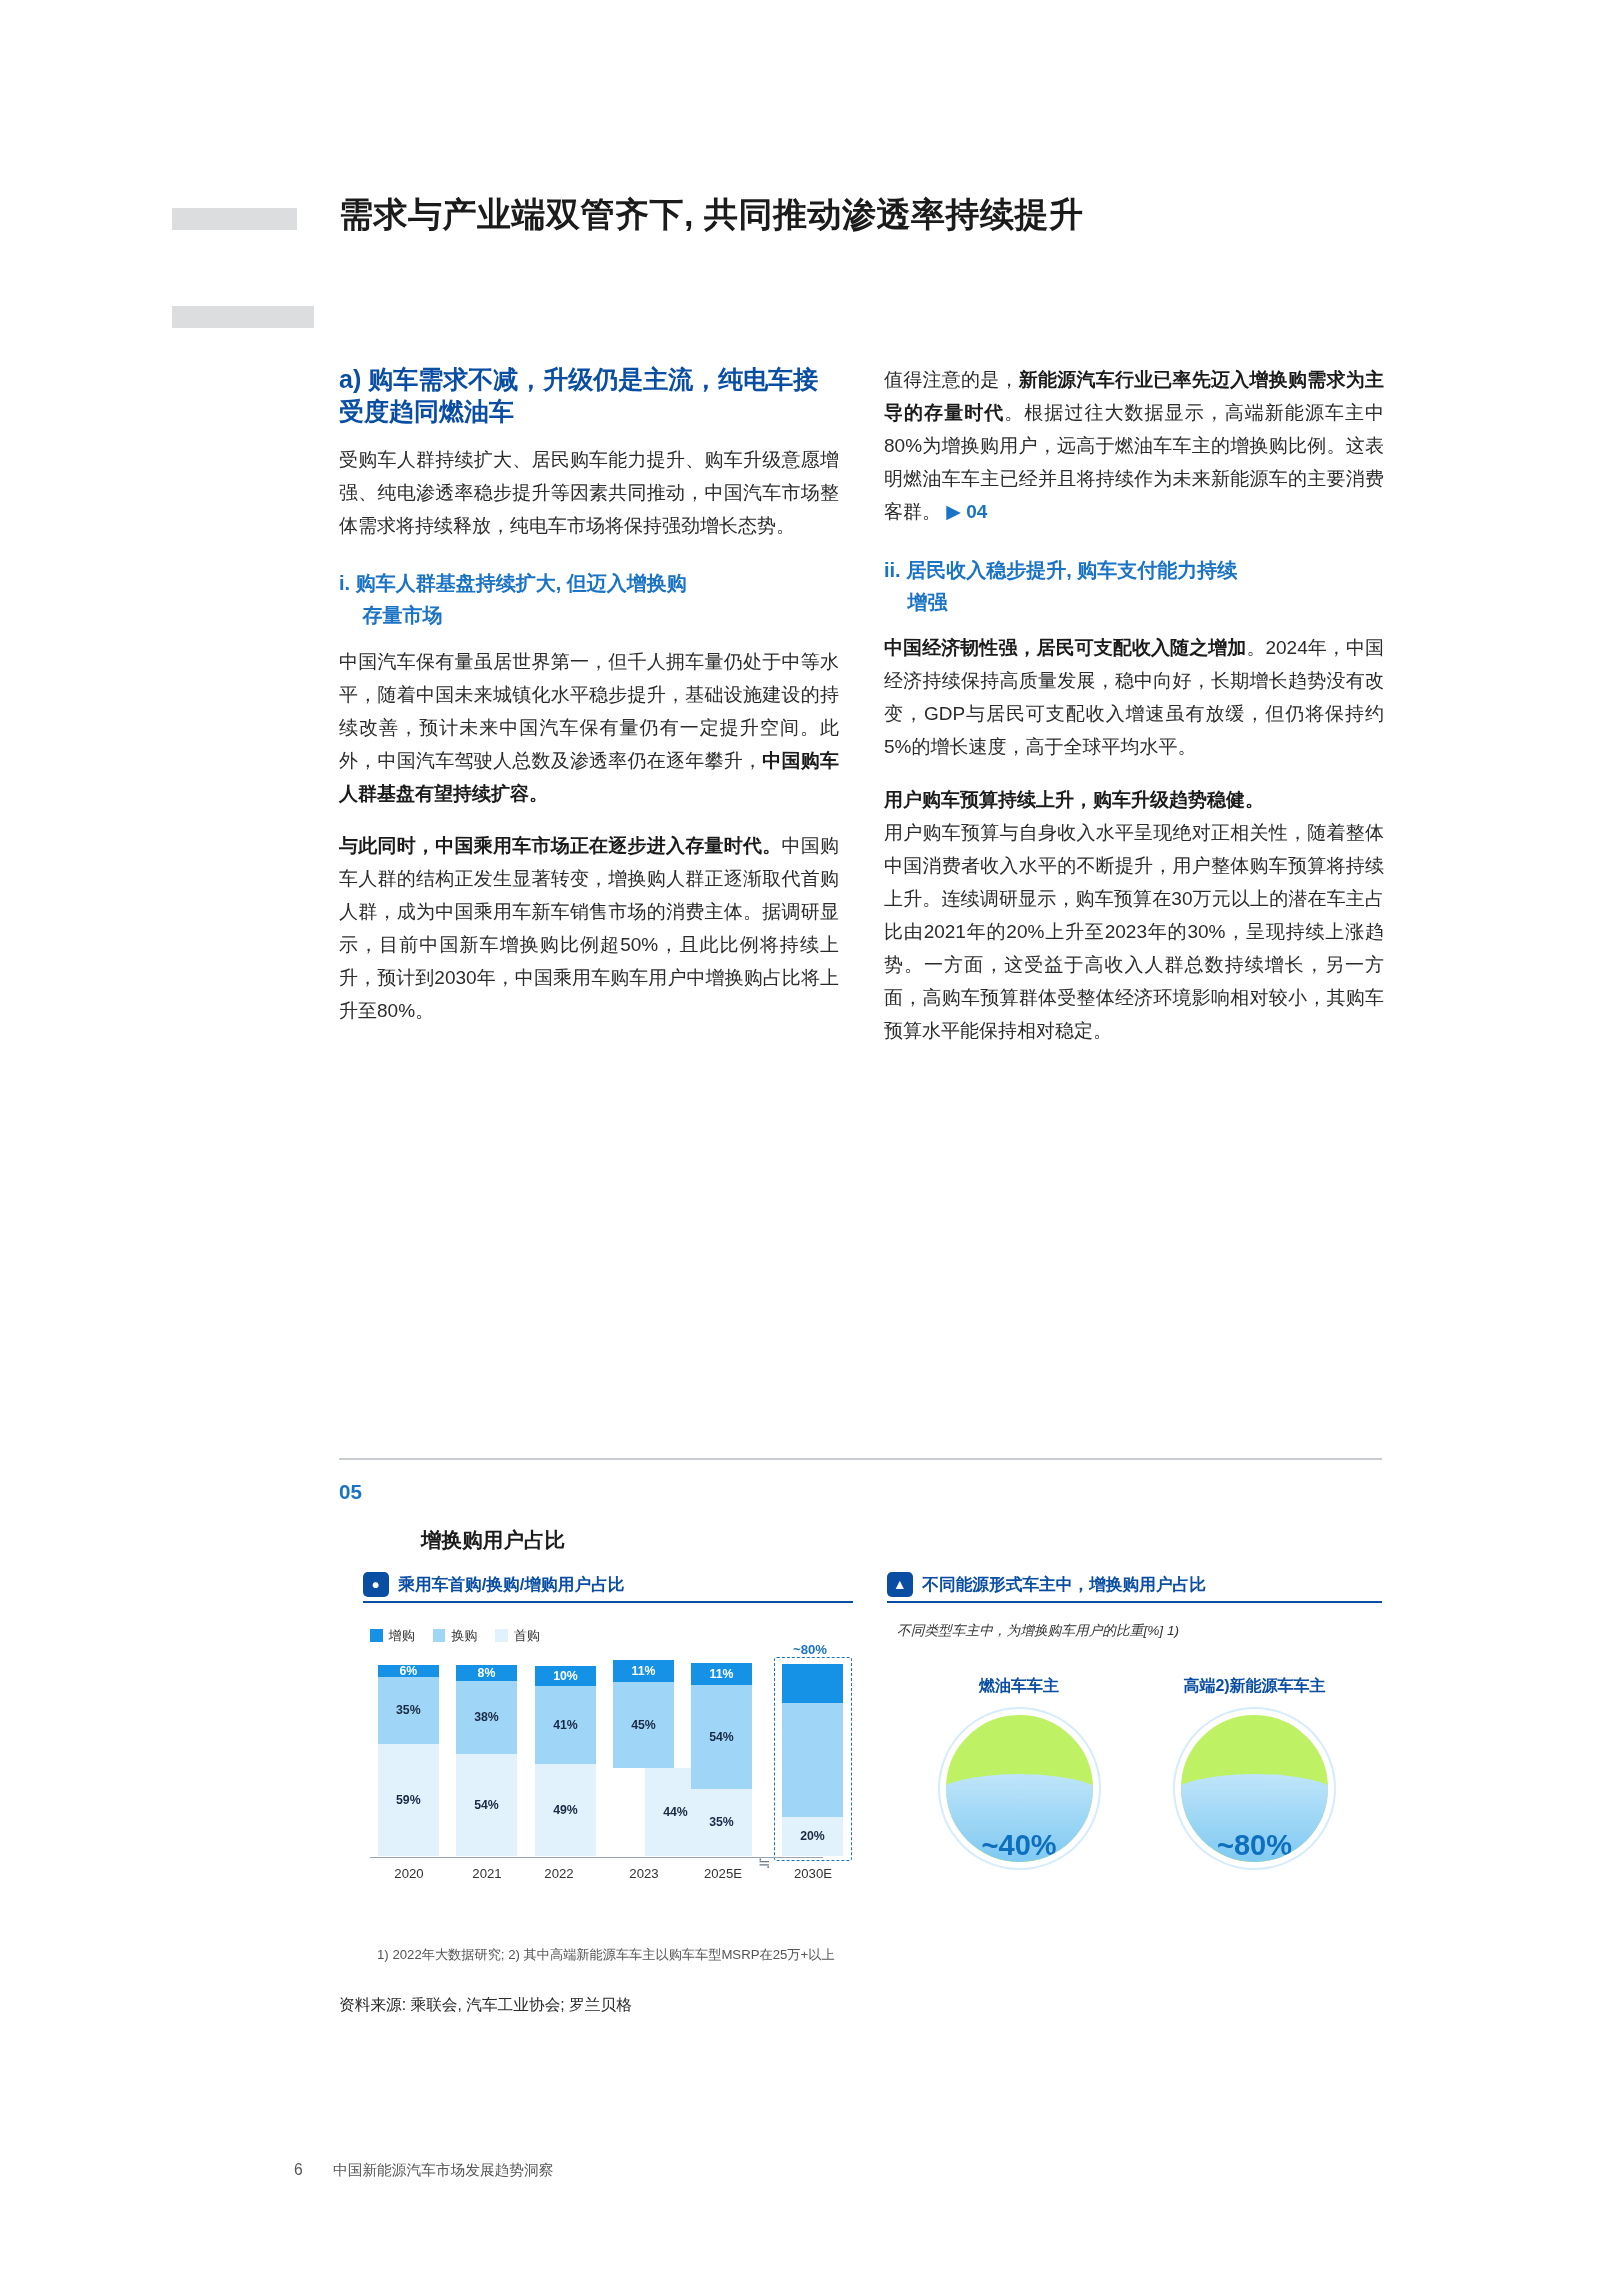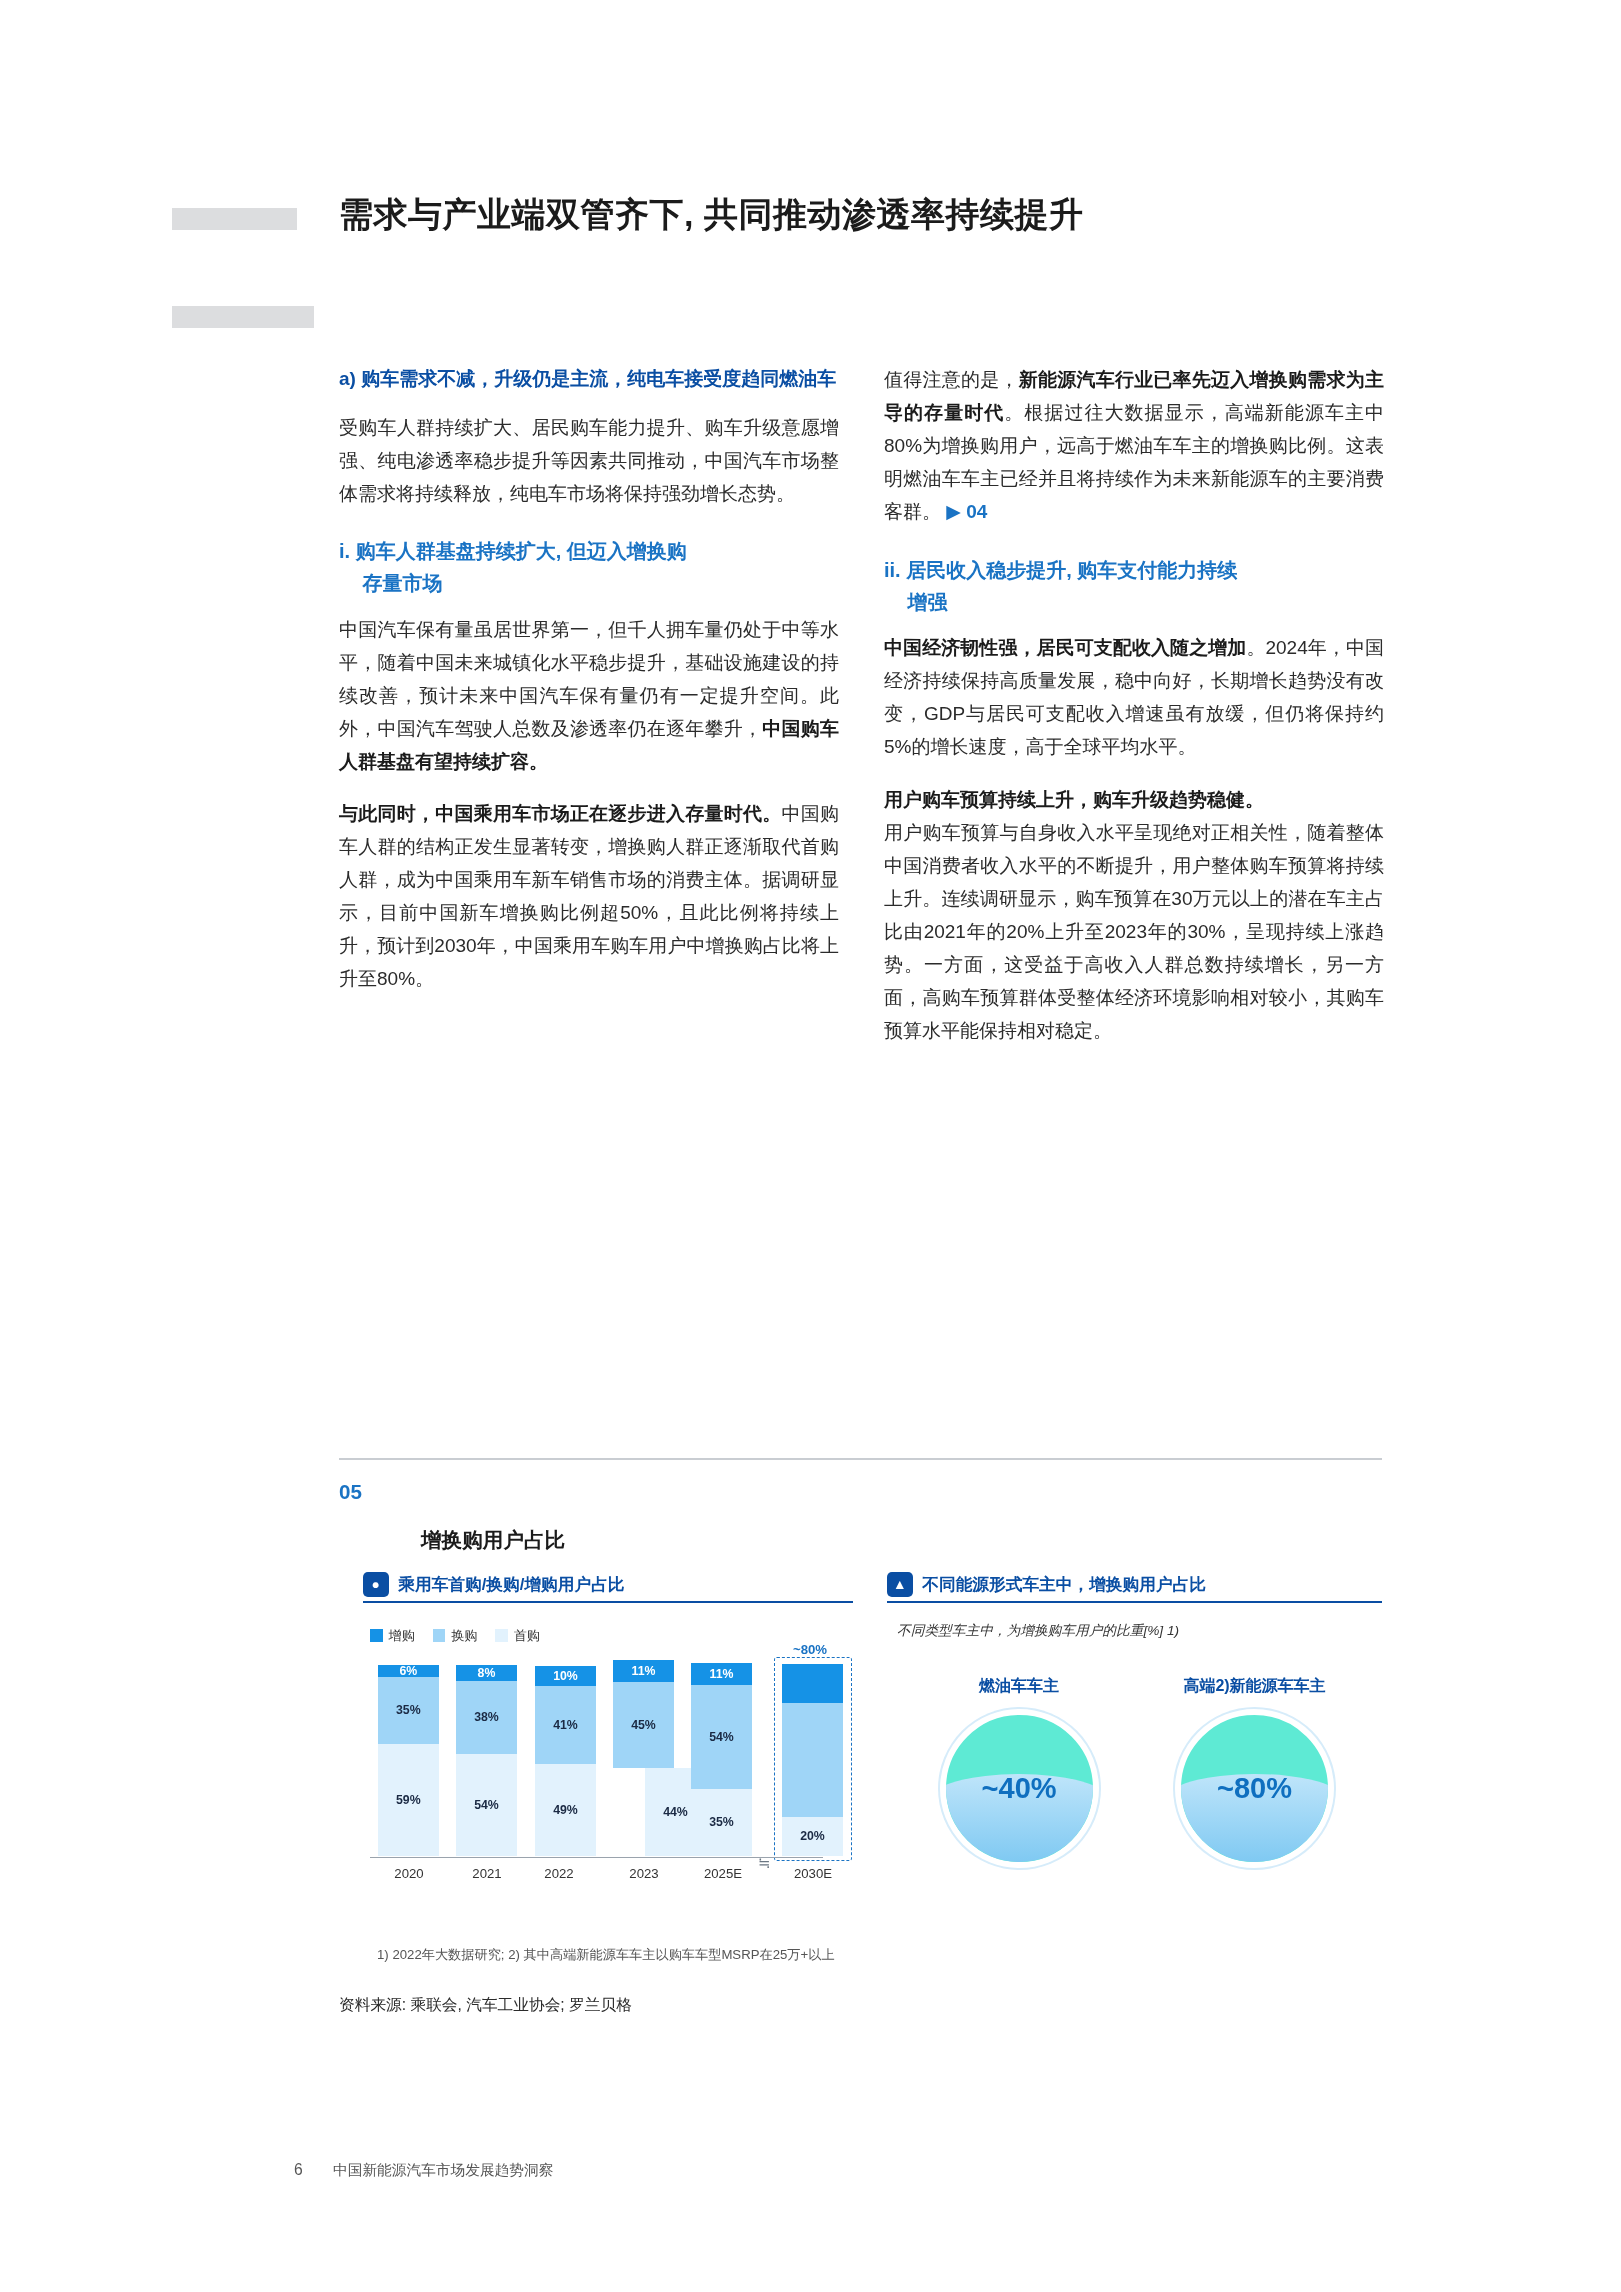--- a/index.html
+++ b/index.html
@@ -16,21 +16,21 @@
   .page-title{
     position:absolute;left:339px;top:192px;width:1127px;
     font-size:34px;font-weight:bold;letter-spacing:0.5px;color:#1b1b1b;
   }
 
   
   .col{position:absolute;top:363px;width:500px;font-size:19px;line-height:33px;color:#2b2b2b;}
   .col.left{left:339px;}
   .col.right{left:884px;}
 
-  .h-a{color:#0a4ea3;font-weight:bold;font-size:19px;line-height:32px;margin:0 0 15.7px 0;}
+  .h-a{color:#0a4ea3;font-weight:bold;font-size:25px;line-height:32px;margin:0 0 15.7px 0;}
   .h-i{color:#1a73c4;font-weight:bold;font-size:20px;line-height:32px;margin:25.5px 0 13.7px 0;}
   .h-i .indent{display:block;padding-left:23.5px;}
   p{margin:0 0 19.6px 0;text-align:justify;}
   b{font-weight:bold;color:#1b1b1b;}
   .ref{color:#1a73c4;font-weight:bold;white-space:nowrap;}
 
   
   .exh-rule{position:absolute;left:339px;top:1458px;width:1043px;height:2px;background:#c9cdd2;}
   .exh-num{position:absolute;left:339px;top:1480px;font-size:20.6px;font-weight:bold;color:#1a73c4;}
   .exh-title{position:absolute;left:421px;top:1480px;font-size:20.6px;font-weight:bold;color:#1b1b1b;margin-top:46px;}
@@ -75,22 +75,22 @@
   .top80{position:absolute;font-size:13.2px;font-weight:bold;color:#1a73c4;}
   .brk{position:absolute;color:#6b7783;font-size:14.7px;}
 
   
   .sub-it{position:absolute;left:897px;top:1622px;font-size:13.7px;font-style:italic;color:#333;}
   .circ-wrap{position:absolute;top:1676px;width:495px;left:887px;}
   .circ-col{position:absolute;top:0;width:225px;text-align:center;}
   .circ-lab{font-size:16px;font-weight:bold;color:#0a4ea3;margin-bottom:11.8px;}
   .circ{
     width:147px;height:147px;border-radius:50%;margin:0 auto;position:relative;
-    background:#5eead4;border:6.9px solid #ffffff;box-shadow:0 0 0 2px #d6ecfa;
-    overflow:hidden;display:flex;align-items:center;justify-content:center;
+    background:#bef264;border:6.9px solid #ffffff;box-shadow:0 0 0 2px #d6ecfa;
+    overflow:hidden;display:flex;align-items:flex-end;justify-content:center;
   }
   .circ .wave{position:absolute;left:-10%;width:120%;height:60%;bottom:0;
     background:linear-gradient(180deg,#bfe5fa 0%,#7fc9f2 100%);border-radius:50% 50% 0 0 / 28% 28% 0 0;}
   .circ .val{position:relative;font-size:29px;font-weight:bold;color:#0f6fbf;z-index:2;}
 
   
   .fn{position:absolute;left:377px;font-size:13.2px;color:#555;}
   .fn1{top:1946px;}
   .src{position:absolute;left:339px;top:1995px;font-size:15.7px;color:#2b2b2b;}
 

